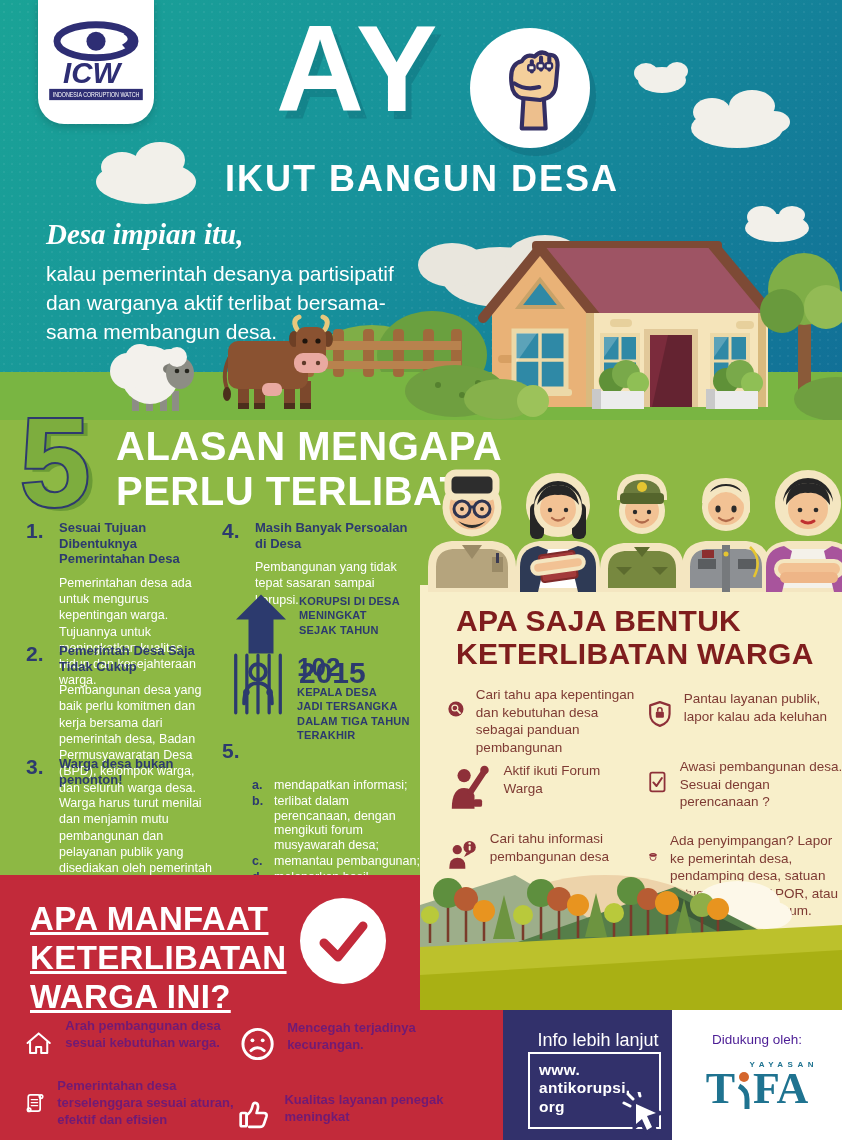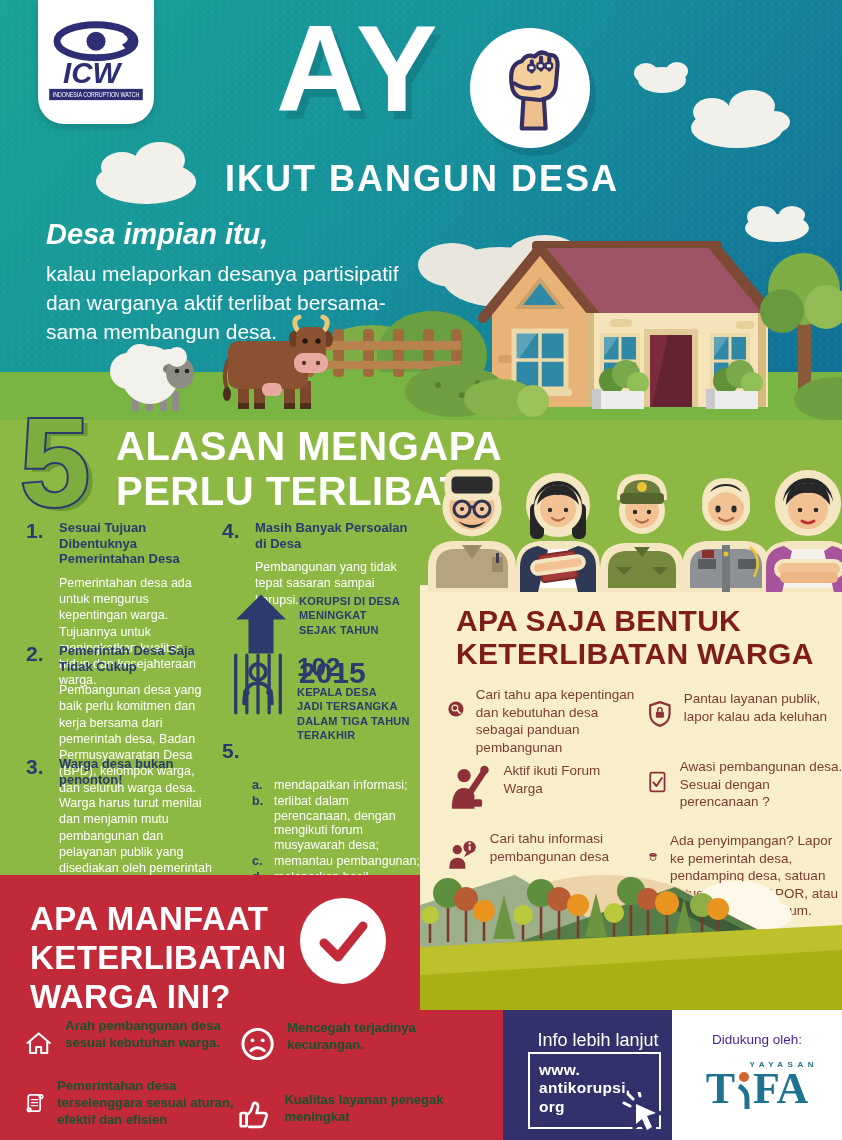--- a/index.html
+++ b/index.html
@@ -14,21 +14,21 @@
     background-size:8px 8px;}
   .icw-card{left:38px;top:0;width:116px;height:124px;background:#fff;
     border-radius:0 0 26px 26px;box-shadow:0 3px 8px rgba(0,0,0,.18);
     display:flex;align-items:center;justify-content:center;}
   .ayo{left:276px;top:8px;font-size:122px;font-weight:800;color:#fff;letter-spacing:3px;
     line-height:1;text-shadow:6px 8px 0 rgba(10,70,88,.22);}
   .fist-circle{left:470px;top:28px;width:120px;height:120px;background:#fff;border-radius:50%;
     box-shadow:6px 8px 0 rgba(10,70,88,.22);display:flex;align-items:center;justify-content:center;}
   .hsub{left:222px;top:158px;width:400px;text-align:center;font-size:36px;font-weight:800;
     color:#fff;letter-spacing:2px;}
-  .lead{left:46px;top:218px;font-size:29px;font-weight:700;font-style:italic;color:#fff;}
+  .lead{left:46px;top:218px;font-size:29px;font-weight:700;font-style:italic;color:#fff;font-family:Liberation Serif, serif;}
   .para{left:46px;top:260px;font-size:21px;color:#fff;line-height:1.38;}
   .para div{white-space:nowrap;}
   
   .sec-green{left:0;top:420px;width:842px;height:455px;background:#8db844;}
   .rtitle{left:116px;top:424px;font-size:40px;font-weight:800;color:#fff;line-height:1.13;letter-spacing:.5px;}
   .ritem{display:flex;gap:8px;}
   .rnum{font-weight:800;font-size:21px;color:#2c3a6e;width:25px;flex:none;line-height:1;}
   .rhead{font-weight:700;font-size:13px;color:#2c3a6e;line-height:1.2;margin-bottom:8px;}
   .rtext{font-size:12.5px;color:#fff;line-height:1.3;}
   .stat{display:flex;gap:13px;align-items:flex-start;}
@@ -40,23 +40,23 @@
   .ltxt{font-size:12.5px;color:#fff;line-height:1.18;}
   
   .sec-cream{left:420px;top:585px;width:422px;height:425px;background:#f8efca;}
   .ctitle{left:456px;top:604px;width:380px;font-size:30px;font-weight:800;color:#7f1d1d;
     line-height:1.1;letter-spacing:.3px;}
   .citem{display:flex;gap:12px;align-items:flex-start;}
   .citem .txt{font-size:13.5px;color:#7e3a33;line-height:1.3;}
   
   .sec-red{left:0;top:875px;width:503px;height:265px;background:#c22a3a;}
   .btitle{left:30px;top:900px;width:280px;font-size:33px;font-weight:800;color:#fff;
-    line-height:1.18;letter-spacing:.4px;}
+    line-height:1.18;letter-spacing:.4px;text-decoration:underline;}
   .bitem{display:flex;gap:12px;align-items:flex-start;}
-  .bitem .txt{font-size:13px;font-weight:700;color:#14532d;line-height:1.3;}
+  .bitem .txt{font-size:13px;font-weight:700;color:#701a75;line-height:1.3;}
   
   .navy-box{left:503px;top:1010px;width:169px;height:130px;background:#32316b;}
   .info-label{left:503px;top:1030px;width:190px;text-align:center;font-size:18px;color:#fff;}
   .url-box{left:528px;top:1052px;width:120px;height:66px;border:2.5px solid #fff;
     padding:7px 0 0 9px;color:#fff;font-size:15.5px;font-weight:800;line-height:1.18;letter-spacing:.3px;}
   .white-box{left:672px;top:1010px;width:170px;height:130px;background:#fff;}
   .support-label{left:672px;top:1032px;width:170px;text-align:center;font-size:13.5px;color:#4c1d95;}
   .tifa{left:692px;top:1060px;width:130px;text-align:center;}
   .tifa .yy{font-size:8px;letter-spacing:4.5px;color:#1f7390;font-weight:700;text-align:right;
     padding-right:4px;margin-bottom:-2px;}
@@ -113,21 +113,21 @@
             <rect x="58" y="23" width="7" height="6" rx="2"></rect>
             <rect x="67" y="23" width="7" height="6" rx="2"></rect>
         </g>
       </g>
     </svg>
   </div>
   <div class="hsub abs">IKUT BANGUN DESA</div>
 
   <div class="lead abs">Desa impian itu,</div>
   <div class="para abs">
-    <div>kalau melaporkan desanya partisipatif</div>
+    <div>kalau pemerintah desanya partisipatif</div>
     <div>dan warganya aktif terlibat bersama-</div>
     <div>sama membangun desa.</div>
   </div>
 
   <svg class="abs" style="left:0;top:215px" width="842" height="205" viewBox="0 0 842 205">
     <ellipse cx="500" cy="62" rx="58" ry="30" fill="#e9e6dd"></ellipse>
       <ellipse cx="545" cy="46" rx="40" ry="26" fill="#e9e6dd"></ellipse>
       <ellipse cx="452" cy="50" rx="34" ry="22" fill="#e9e6dd"></ellipse>
     <ellipse cx="372" cy="150" rx="62" ry="40" fill="#7fae47"></ellipse>
       <ellipse cx="432" cy="140" rx="55" ry="44" fill="#6aa03f"></ellipse>

